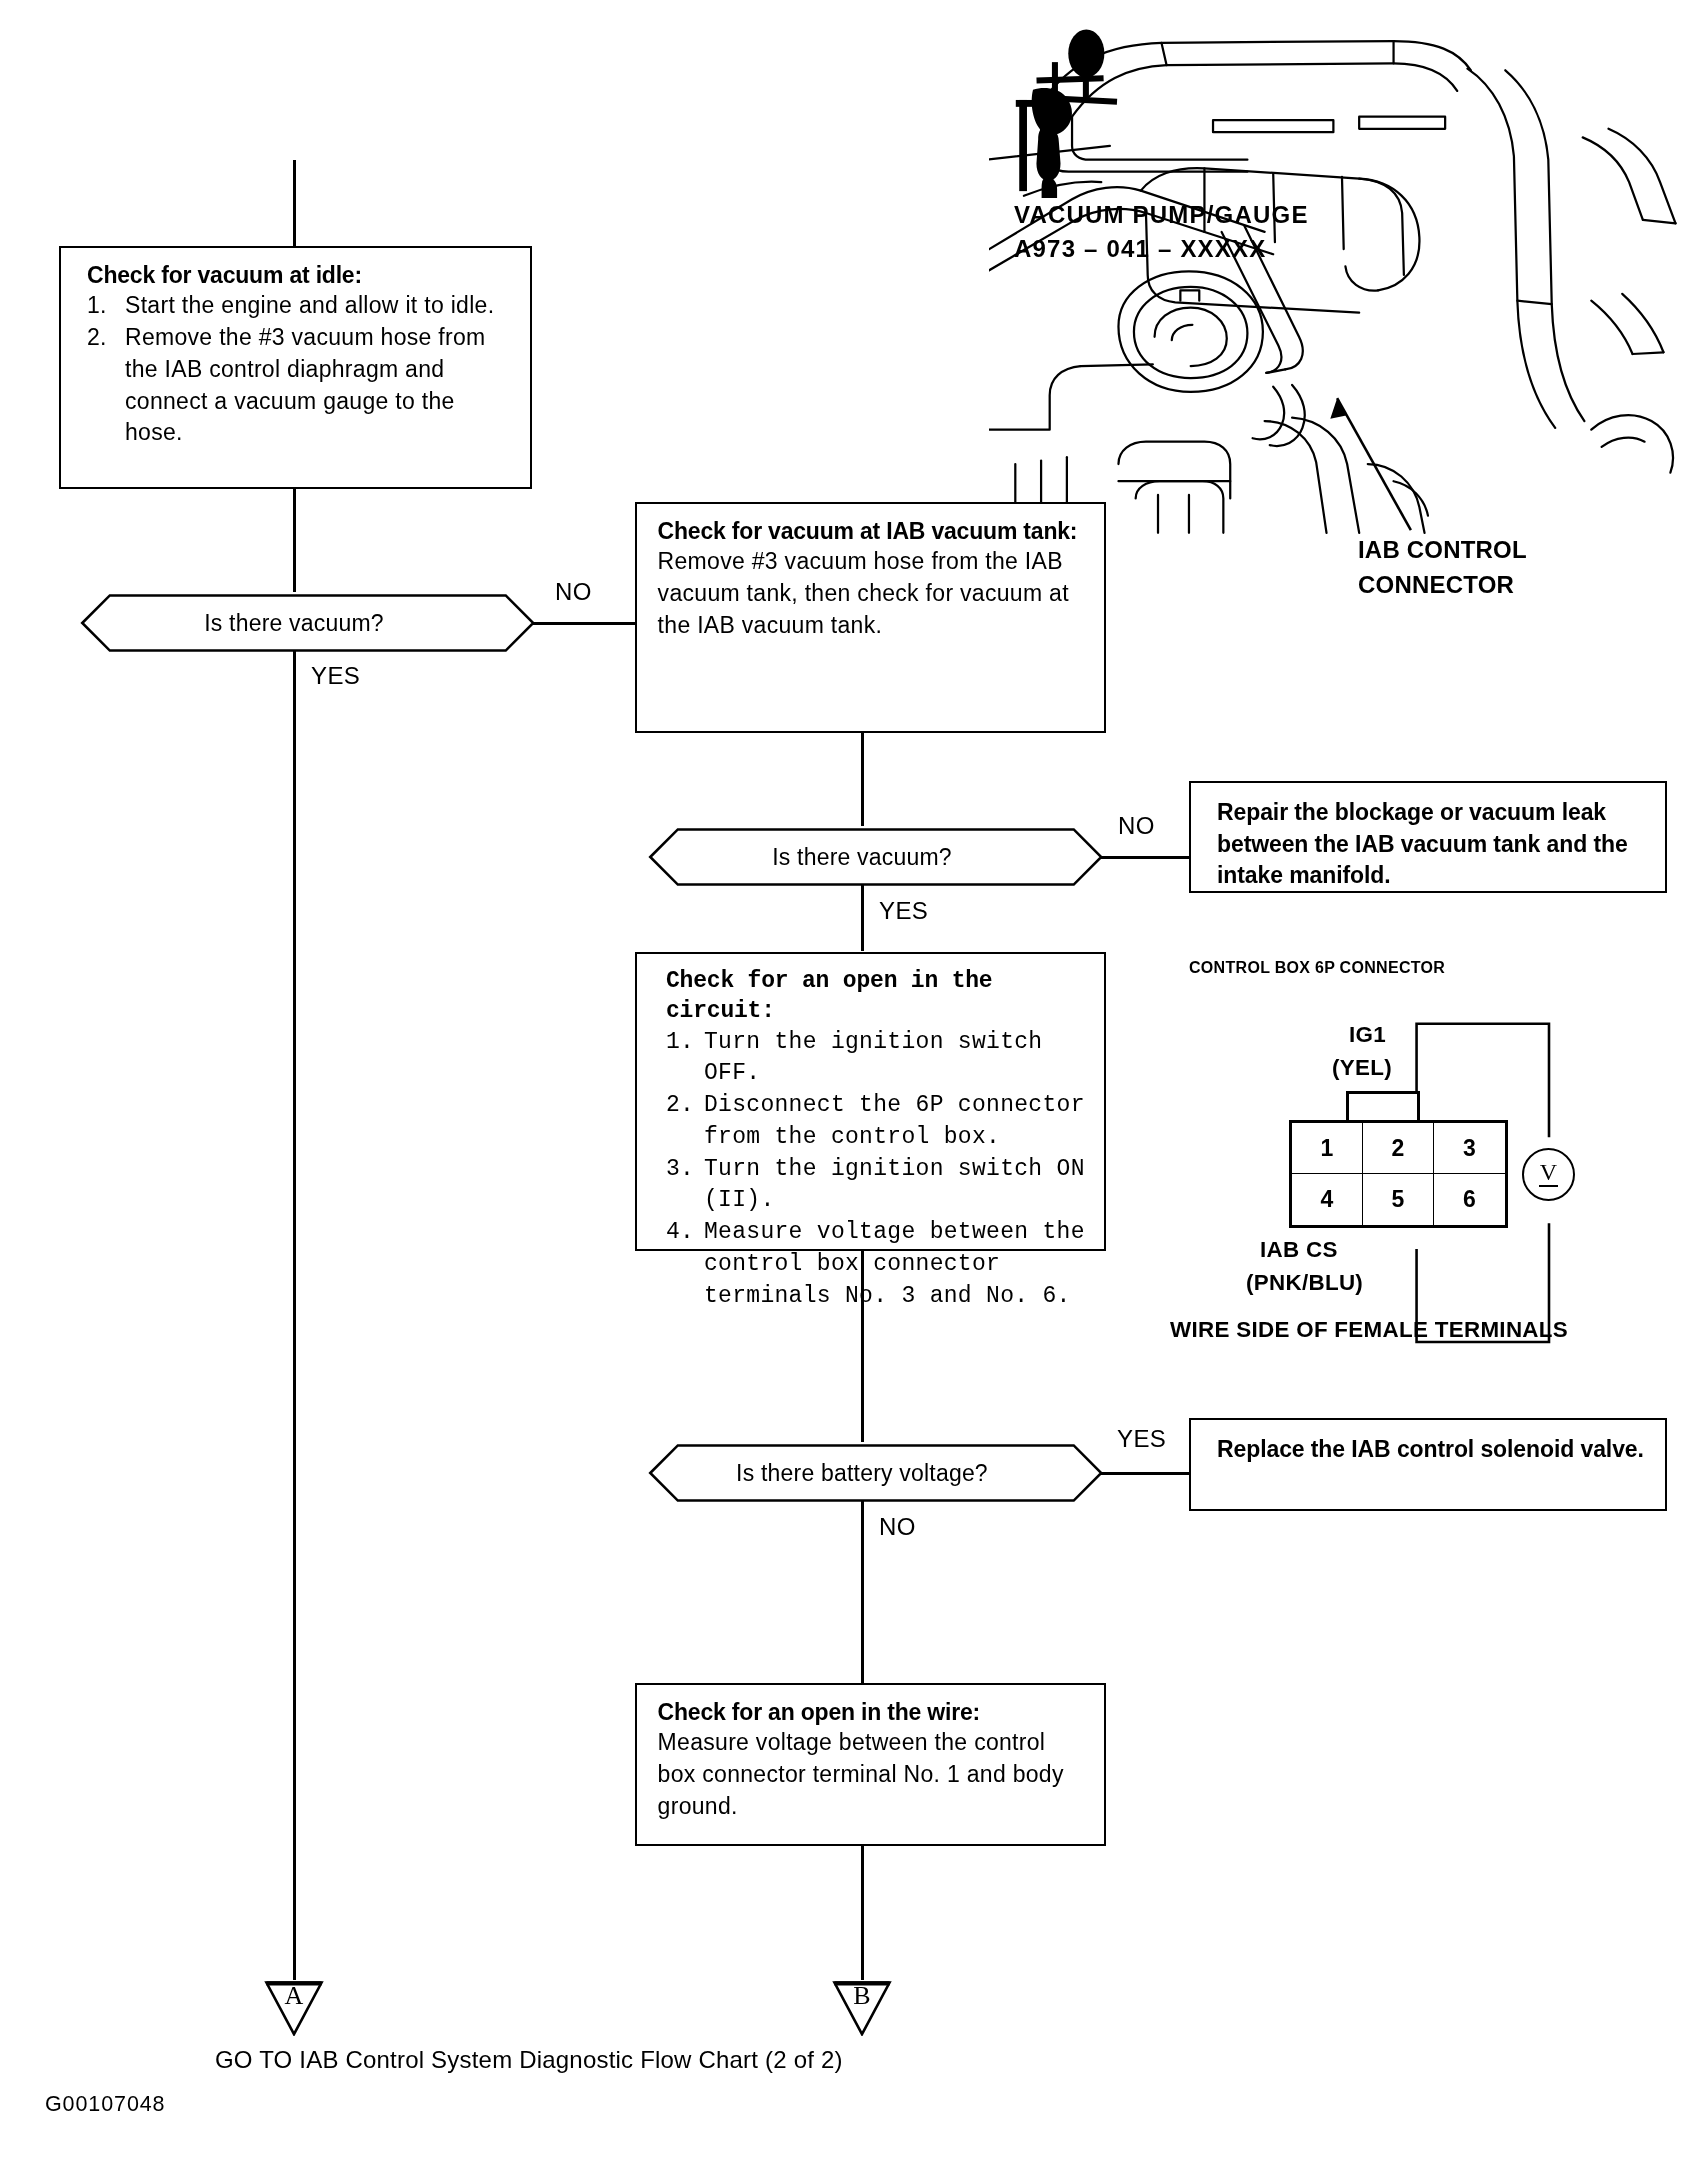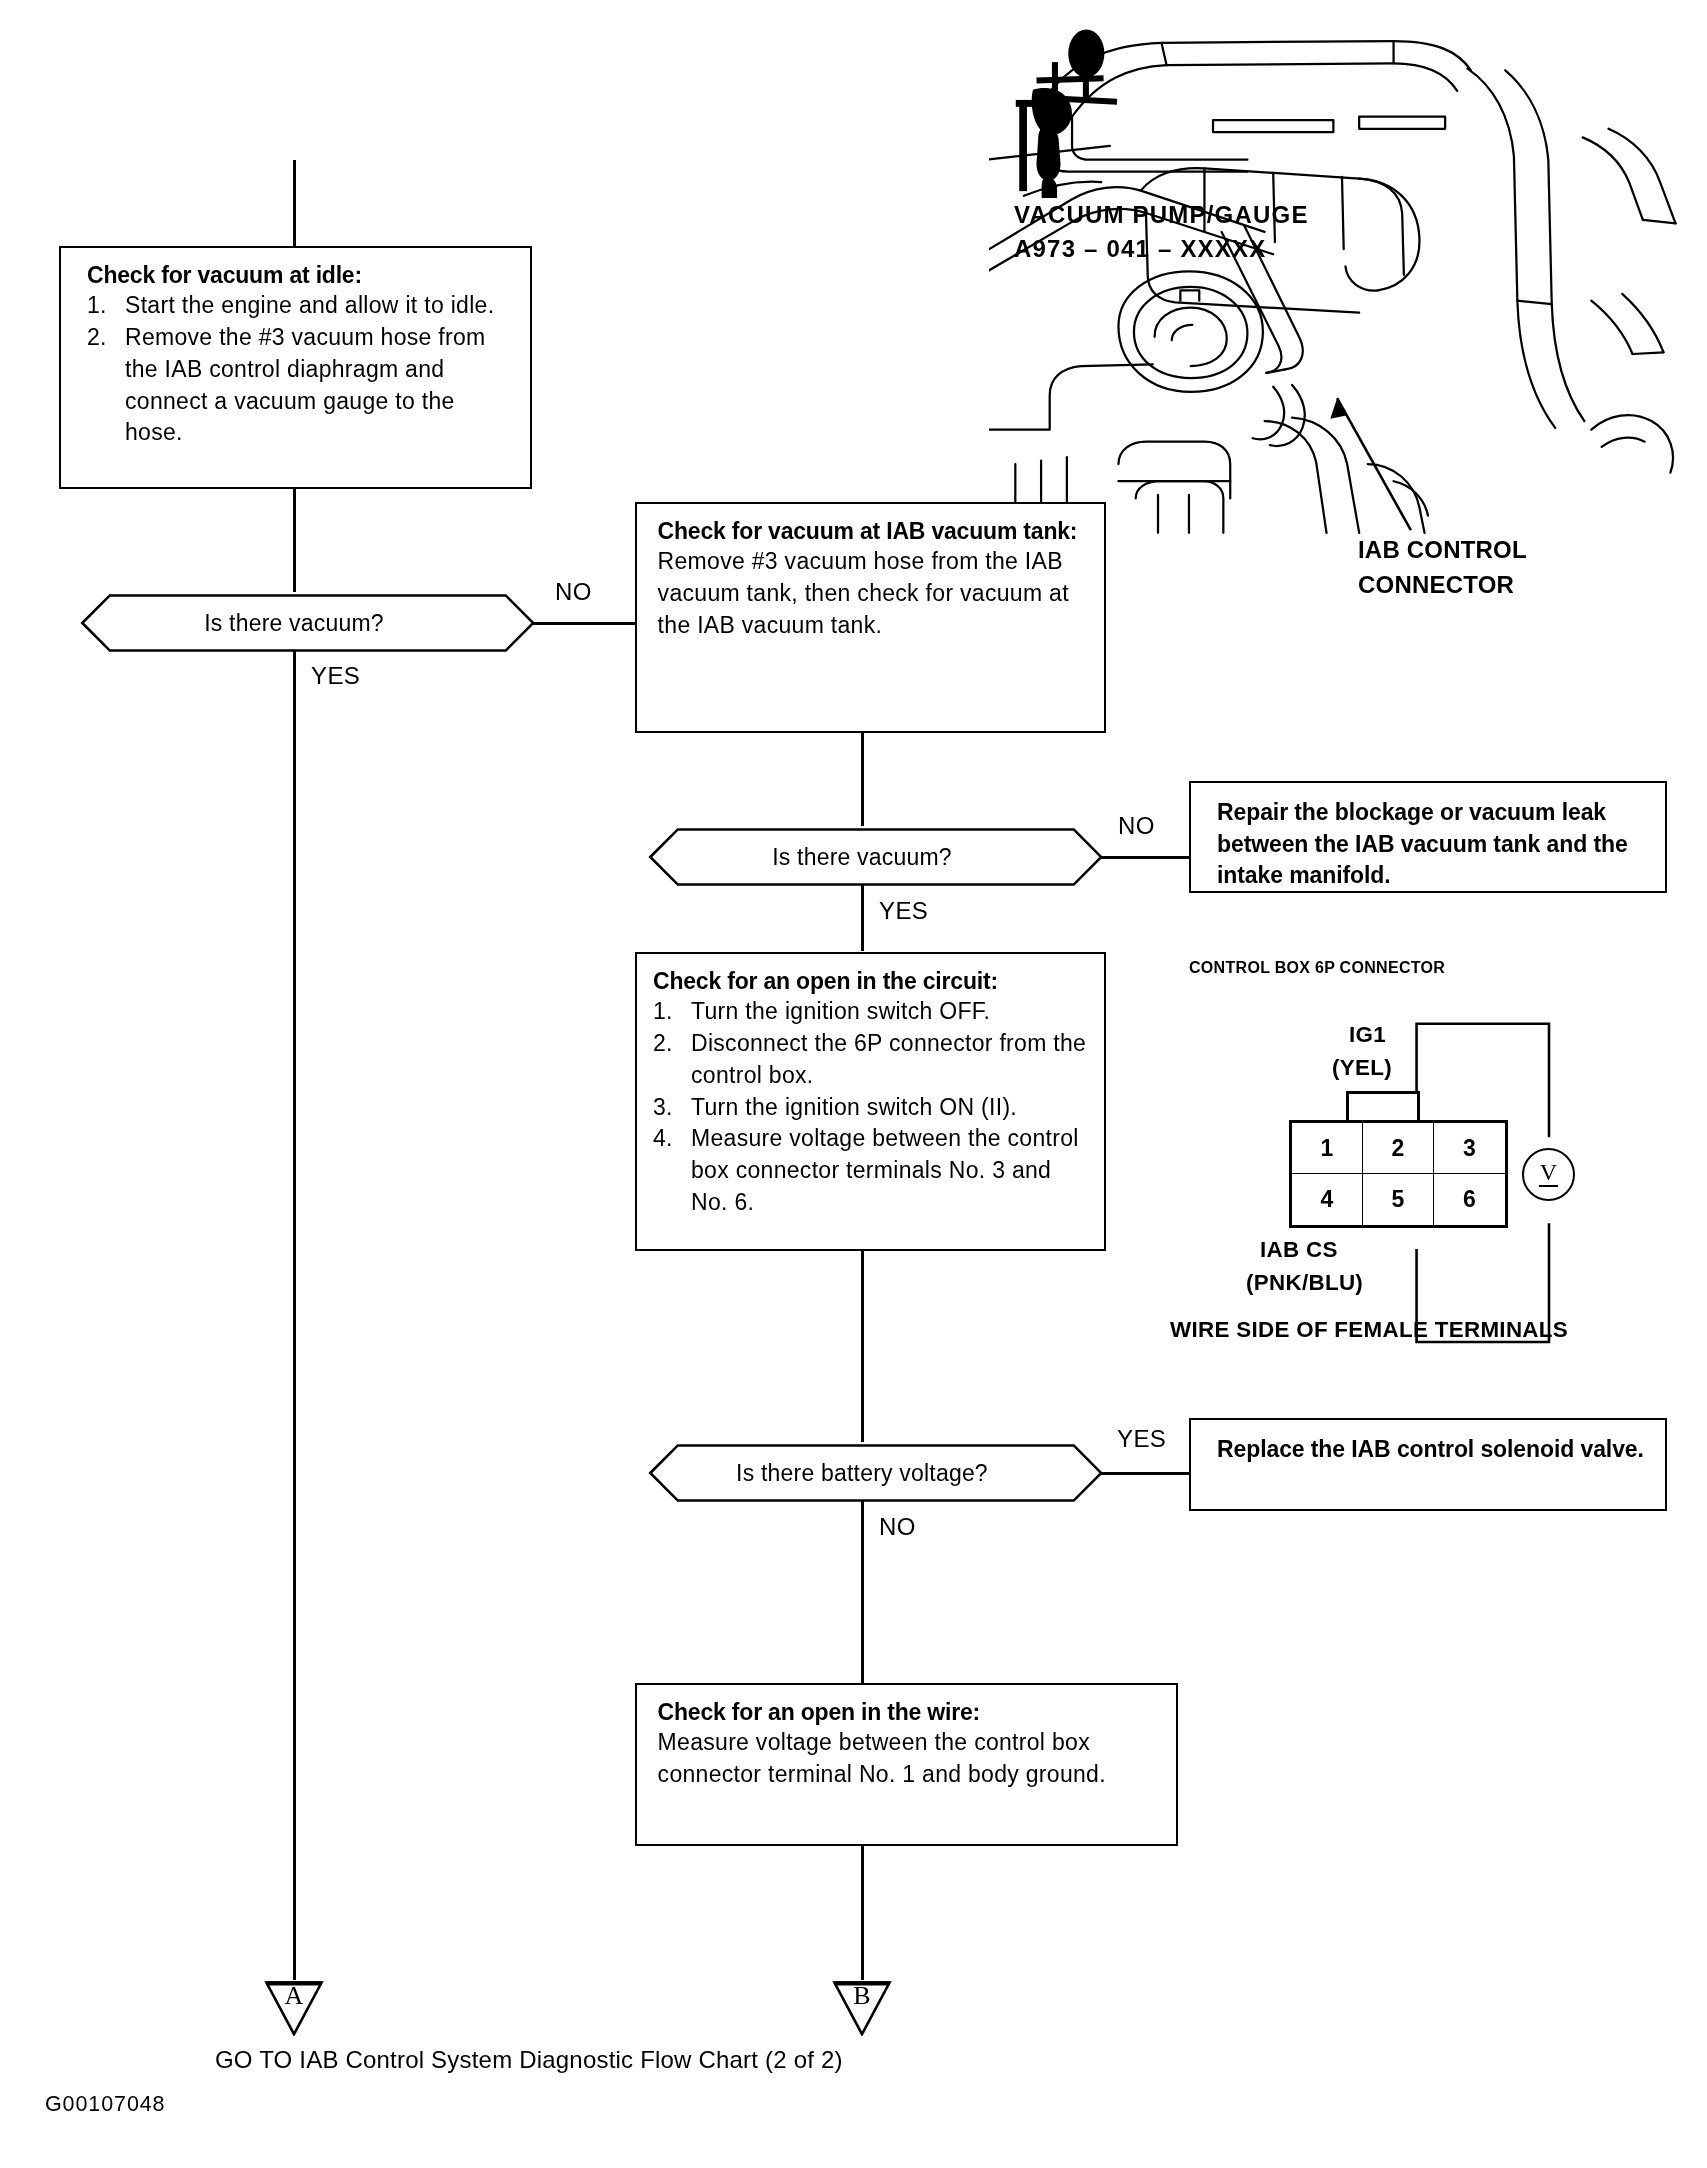--- a/index.html
+++ b/index.html
@@ -386,21 +386,21 @@
   <div class="pbox allbold" style="left:1189px; top:781px; width:478px; height:112px;">
     <div class="pbox-inner" style="padding:13.8px 15.5px 8.6px 26px;">
       <div class="body-line">Repair the blockage or vacuum leak between the IAB vacuum tank and the intake manifold.</div>
     </div>
   </div>
 
   <div class="vline" style="left:861px; top:884px; height:67px;"></div>
   <div class="blabel" style="left:879px; top:897px;">YES</div>
 
   <div class="pbox" style="left:635px; top:952px; width:471px; height:299px;">
-    <div class="pbox-inner" style="padding-left:16px;">
+    <div class="pbox-inner" style="padding-left:29px;font-family:Liberation Mono, monospace;">
       <div class="bold-head">Check for an open in the circuit:</div>
       <ul class="nlist">
         <li>
           <span class="num">1.</span>
           <span class="txt">Turn the ignition switch OFF.</span>
         </li>
         <li>
           <span class="num">2.</span>
           <span class="txt">Disconnect the 6P connector from the control box.</span>
         </li>
@@ -430,21 +430,21 @@
 
   <div class="pbox allbold" style="left:1189px; top:1418px; width:478px; height:93px;">
     <div class="pbox-inner" style="padding:13.8px 15.5px 8.6px 26px;">
       <div class="body-line">Replace the IAB control solenoid valve.</div>
     </div>
   </div>
 
   <div class="vline" style="left:861px; top:1501px; height:182px;"></div>
   <div class="blabel" style="left:879px; top:1513px;">NO</div>
 
-  <div class="pbox" style="left:635px; top:1683px; width:543px; height:163px;">
+  <div class="pbox" style="left:635px; top:1683px; width:471px; height:163px;">
     <div class="pbox-inner" style="padding-left:20.6px;">
       <div class="bold-head">Check for an open in the wire:</div>
       <div class="body-line">Measure voltage between the control box connector terminal No. 1 and body ground.</div>
     </div>
   </div>
 
   <div class="vline" style="left:861px; top:1846px; height:134px;"></div>
 
   <div class="cd-title" style="left:1189px; top:959px;">CONTROL BOX 6P CONNECTOR</div>
 

